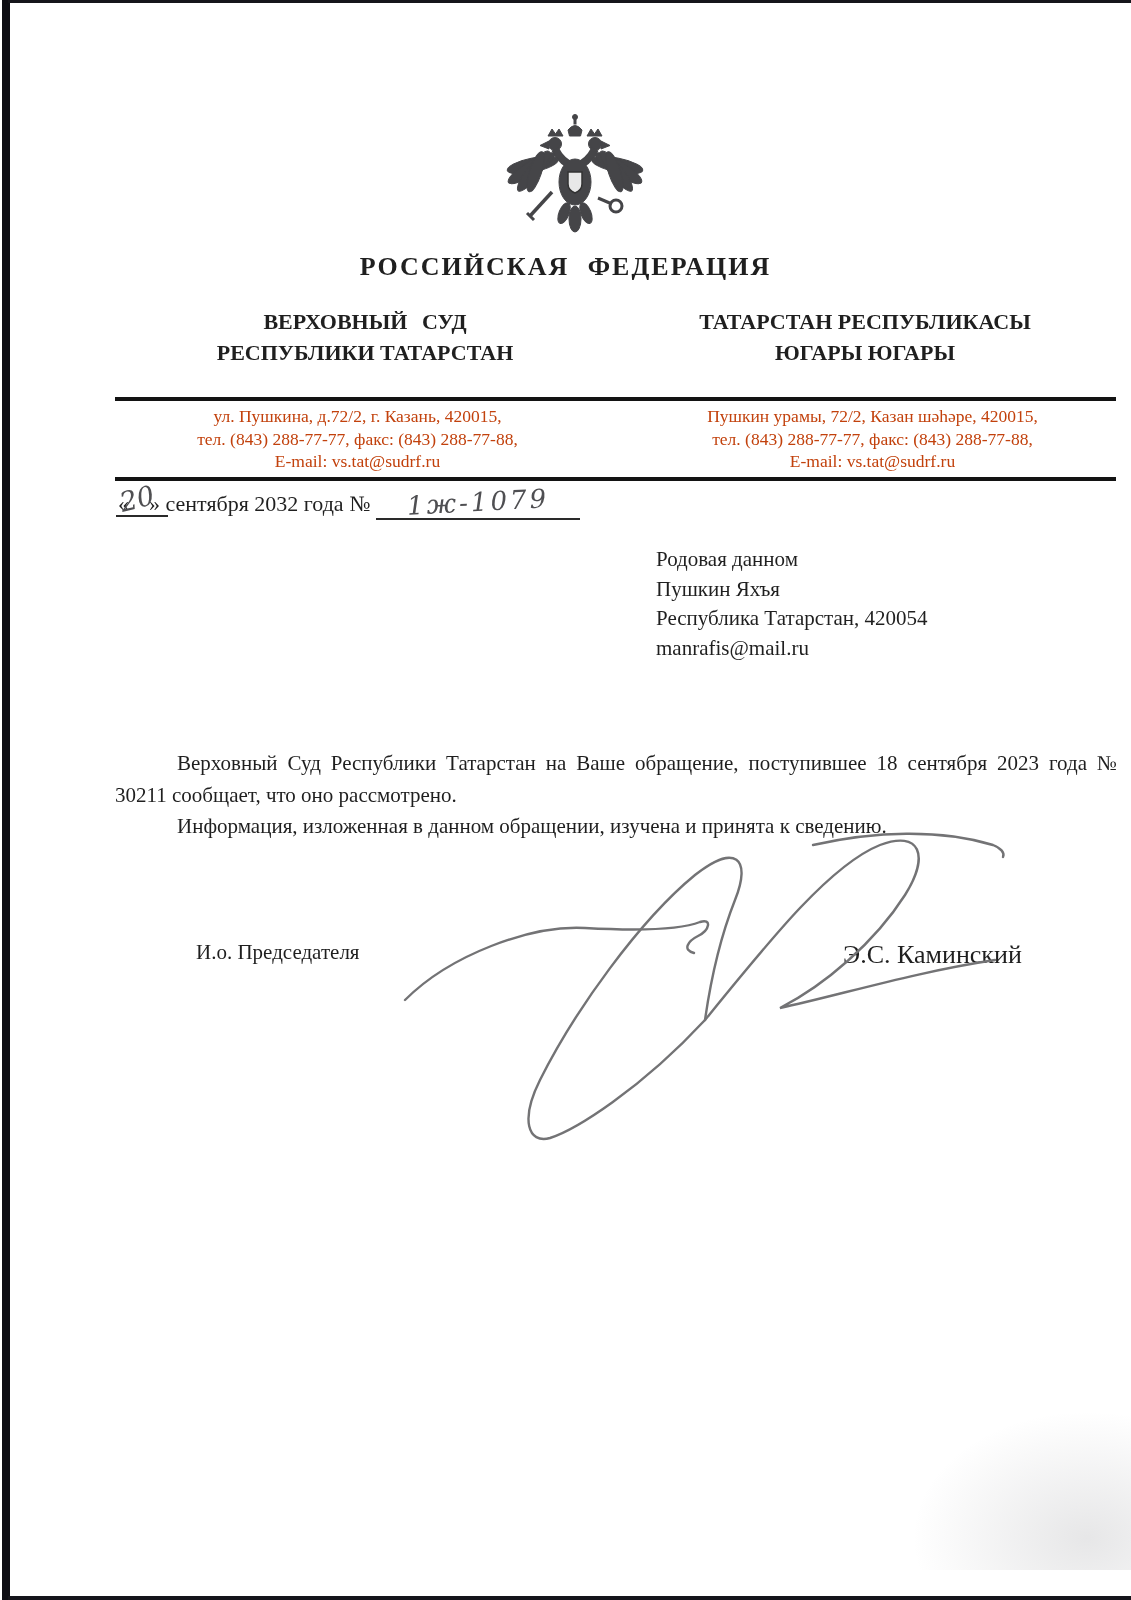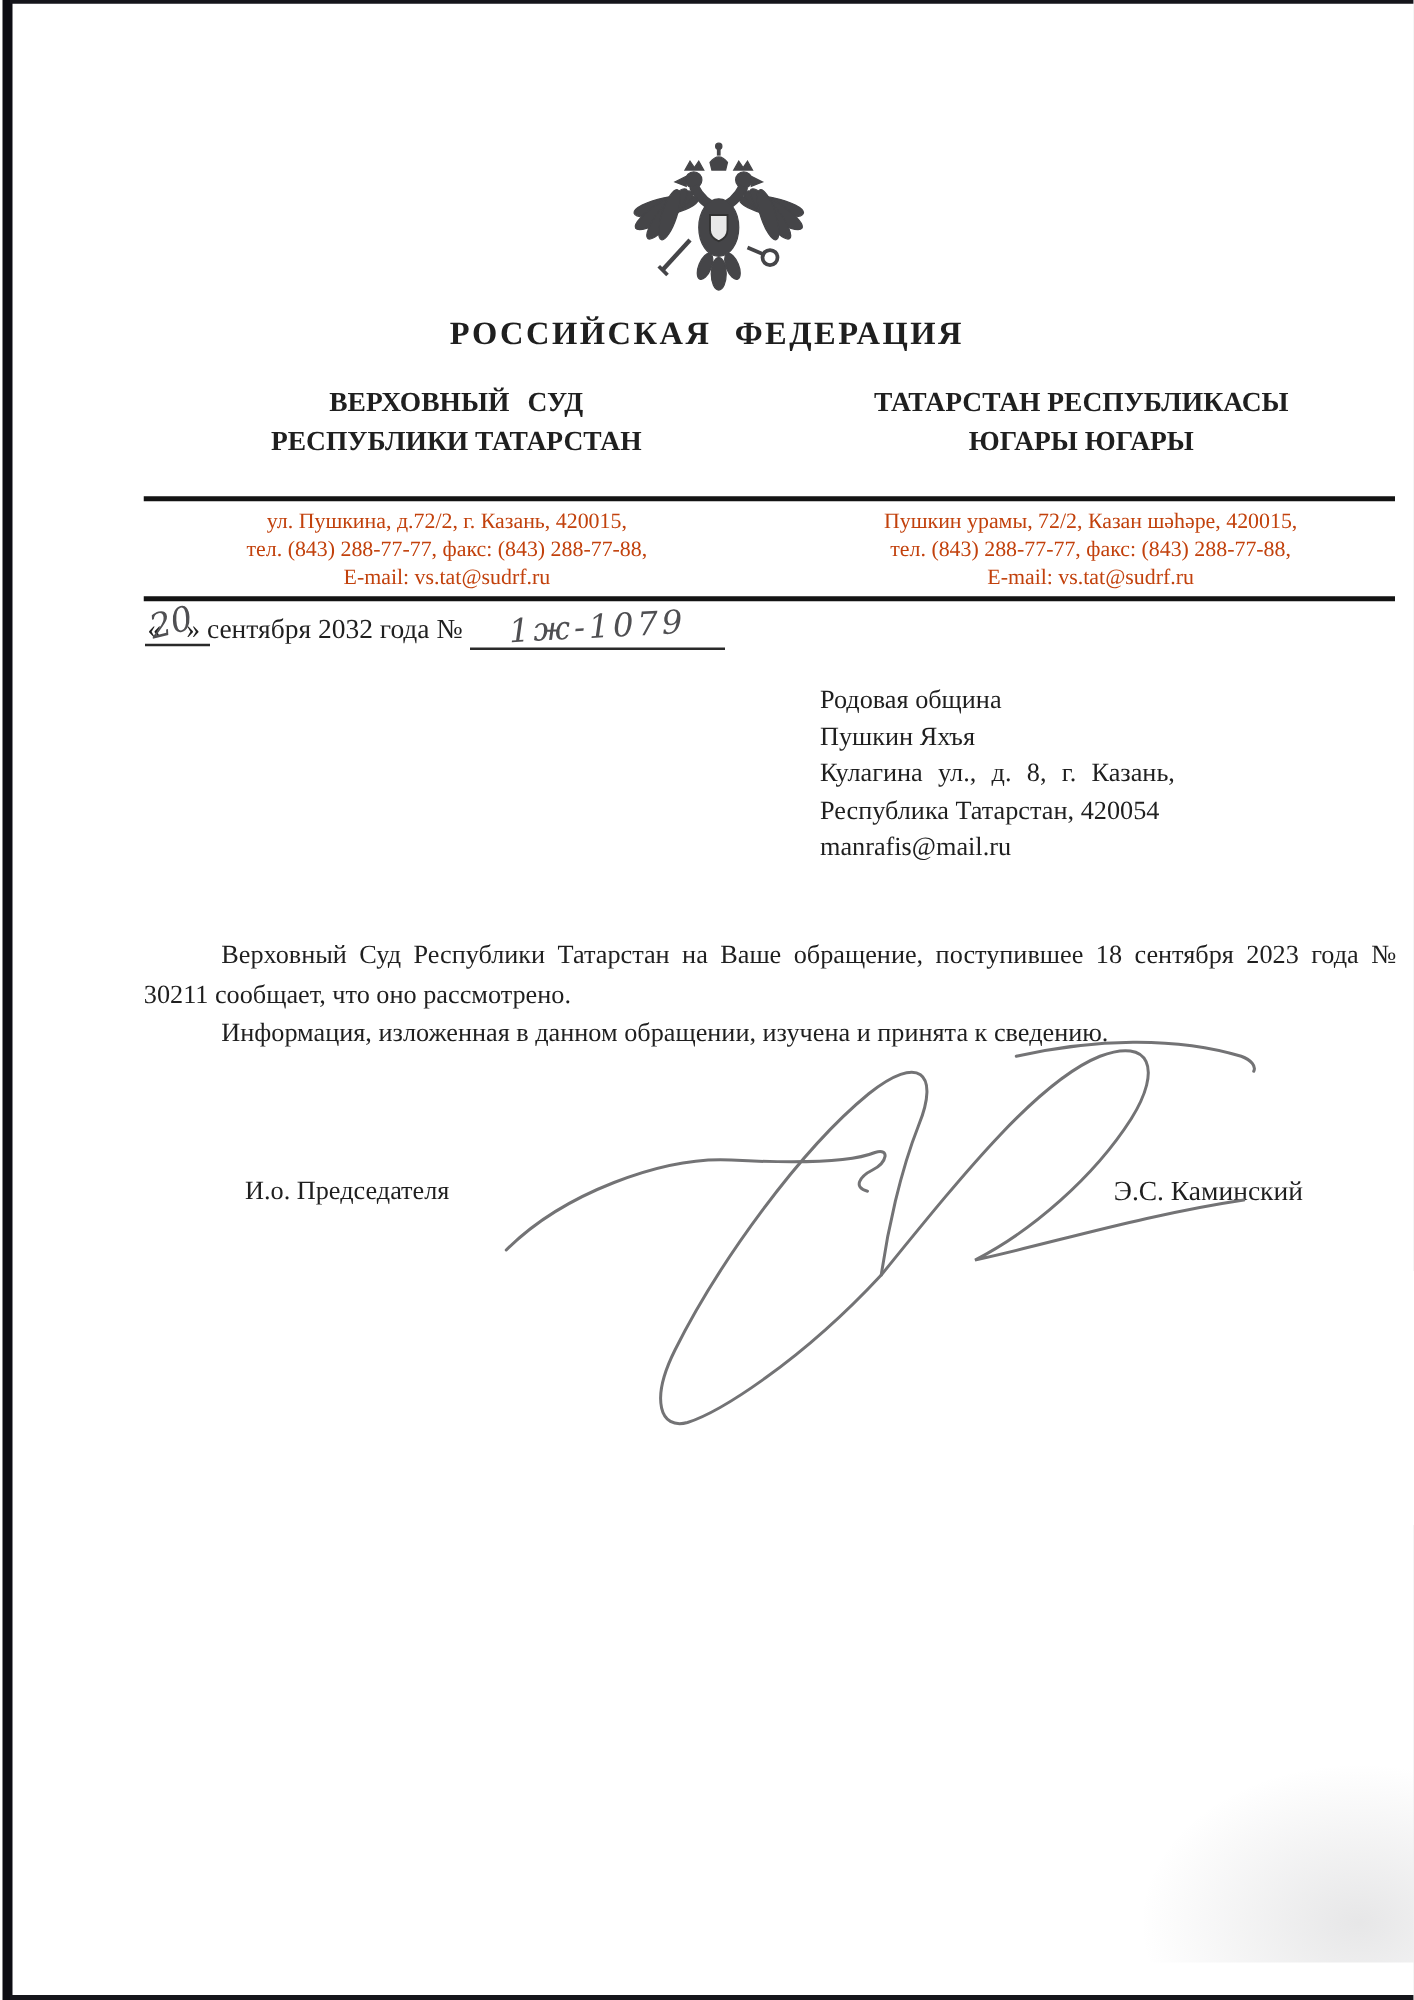--- a/index.html
+++ b/index.html
@@ -49,21 +49,21 @@
   }
   .hand-num{display:inline-block;font-size:26px;transform:rotate(-3deg);letter-spacing:3px;}
   
   .recipient{position:absolute;left:656px;top:545px;width:382px;font-size:21px;line-height:29.5px;}
   .recipient .spread{word-spacing:7px;}
   
   .body-text{position:absolute;left:115px;top:748px;width:1002px;font-size:21px;line-height:31.5px;text-align:justify;}
   .body-text p{margin:0;text-indent:62px;}
   
   .sig-title{position:absolute;left:196px;top:940px;font-size:21px;}
-  .sig-name{position:absolute;left:843px;top:940px;font-size:22px;margin-left:48px;}
+  .sig-name{position:absolute;left:843px;top:940px;font-size:26px;}
   .sig-scribble{position:absolute;left:385px;top:815px;width:630px;height:340px;}
 </style>
 </head>
 <body>
 
 <div class="page">
 
   <div class="scan-edge-left"></div>
   <div class="scan-edge-top"></div>
   <div class="scan-edge-bottom"></div>
@@ -147,23 +147,22 @@
   </div>
 
   <div class="rule rule-2"></div>
 
   <div class="date-line">
     <span>«</span><span class="hand hand-day">20</span><span>» сентября 2032 года №</span><span class="num-slot"><span class="hand hand-num">1ж-1079</span></span>
   </div>
   <span class="day-underline"></span>
 
   <div class="recipient">
-    <div>Родовая община</div>
+    <div>Родовая данном</div>
     <div>Пушкин Яхъя</div>
-    <div class="spread">Кулагина ул., д. 8, г. Казань,</div>
     <div>Республика Татарстан, 420054</div>
     <div>manrafis@mail.ru</div>
   </div>
 
   <div class="body-text">
     <p>Верховный Суд Республики Татарстан на Ваше обращение, поступившее 18 сентября 2023 года № 30211 сообщает, что оно рассмотрено.</p>
     <p>Информация, изложенная в данном обращении, изучена и принята к сведению.</p>
   </div>
 
   <div class="sig-title">И.о. Председателя</div>

